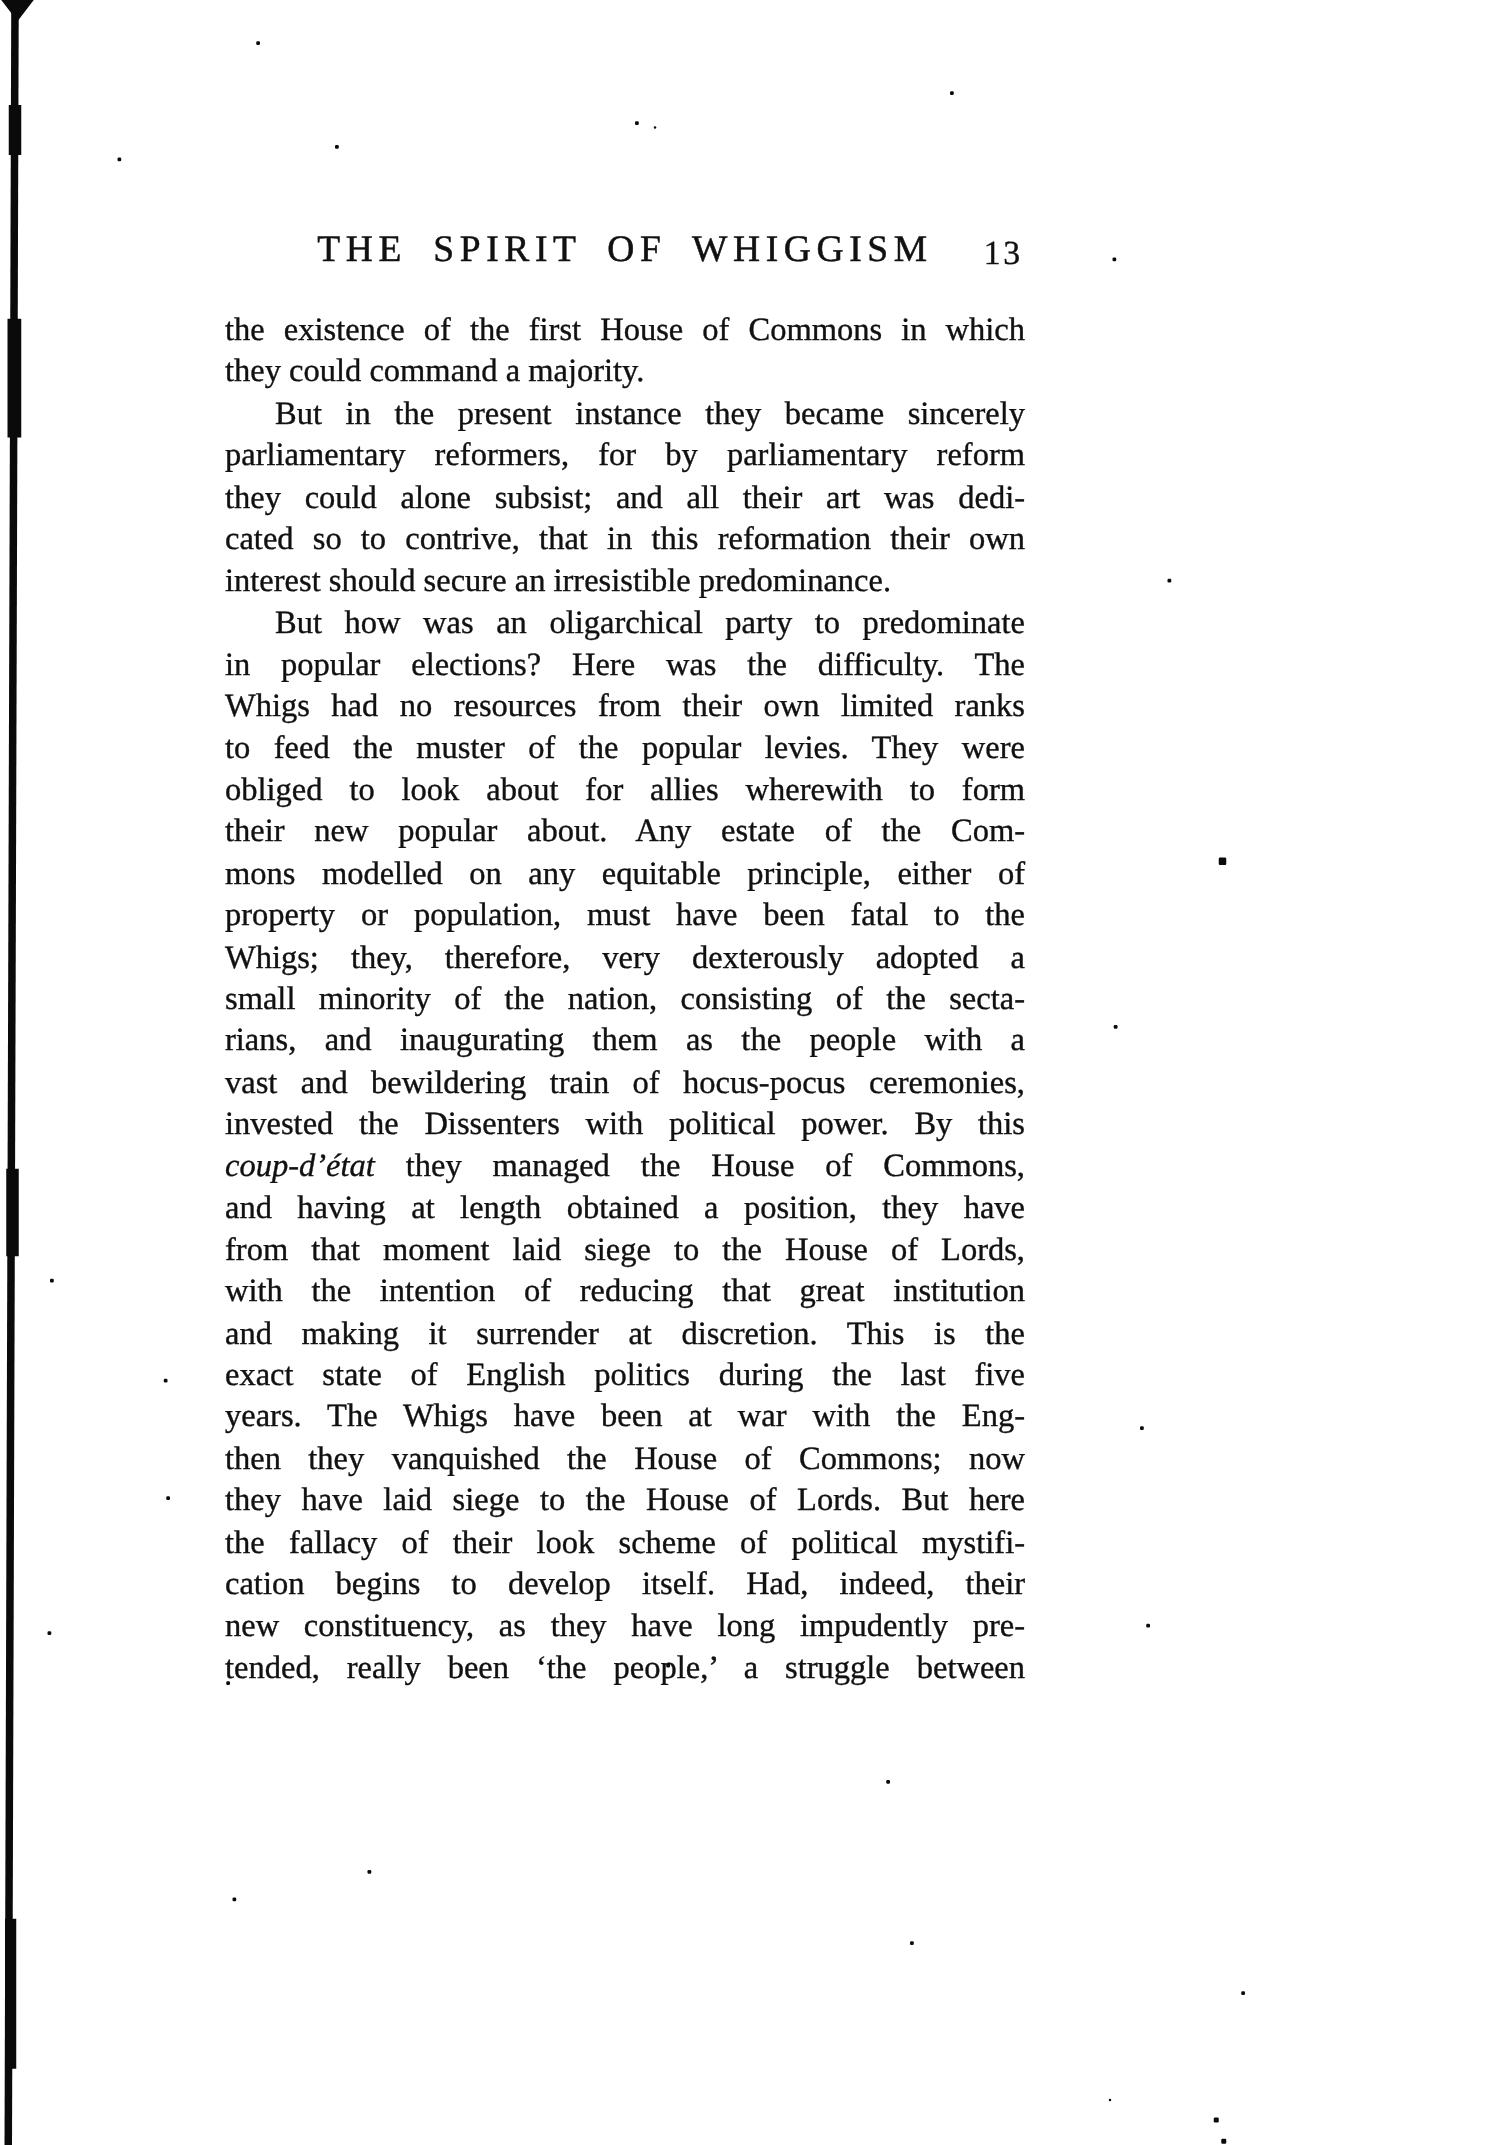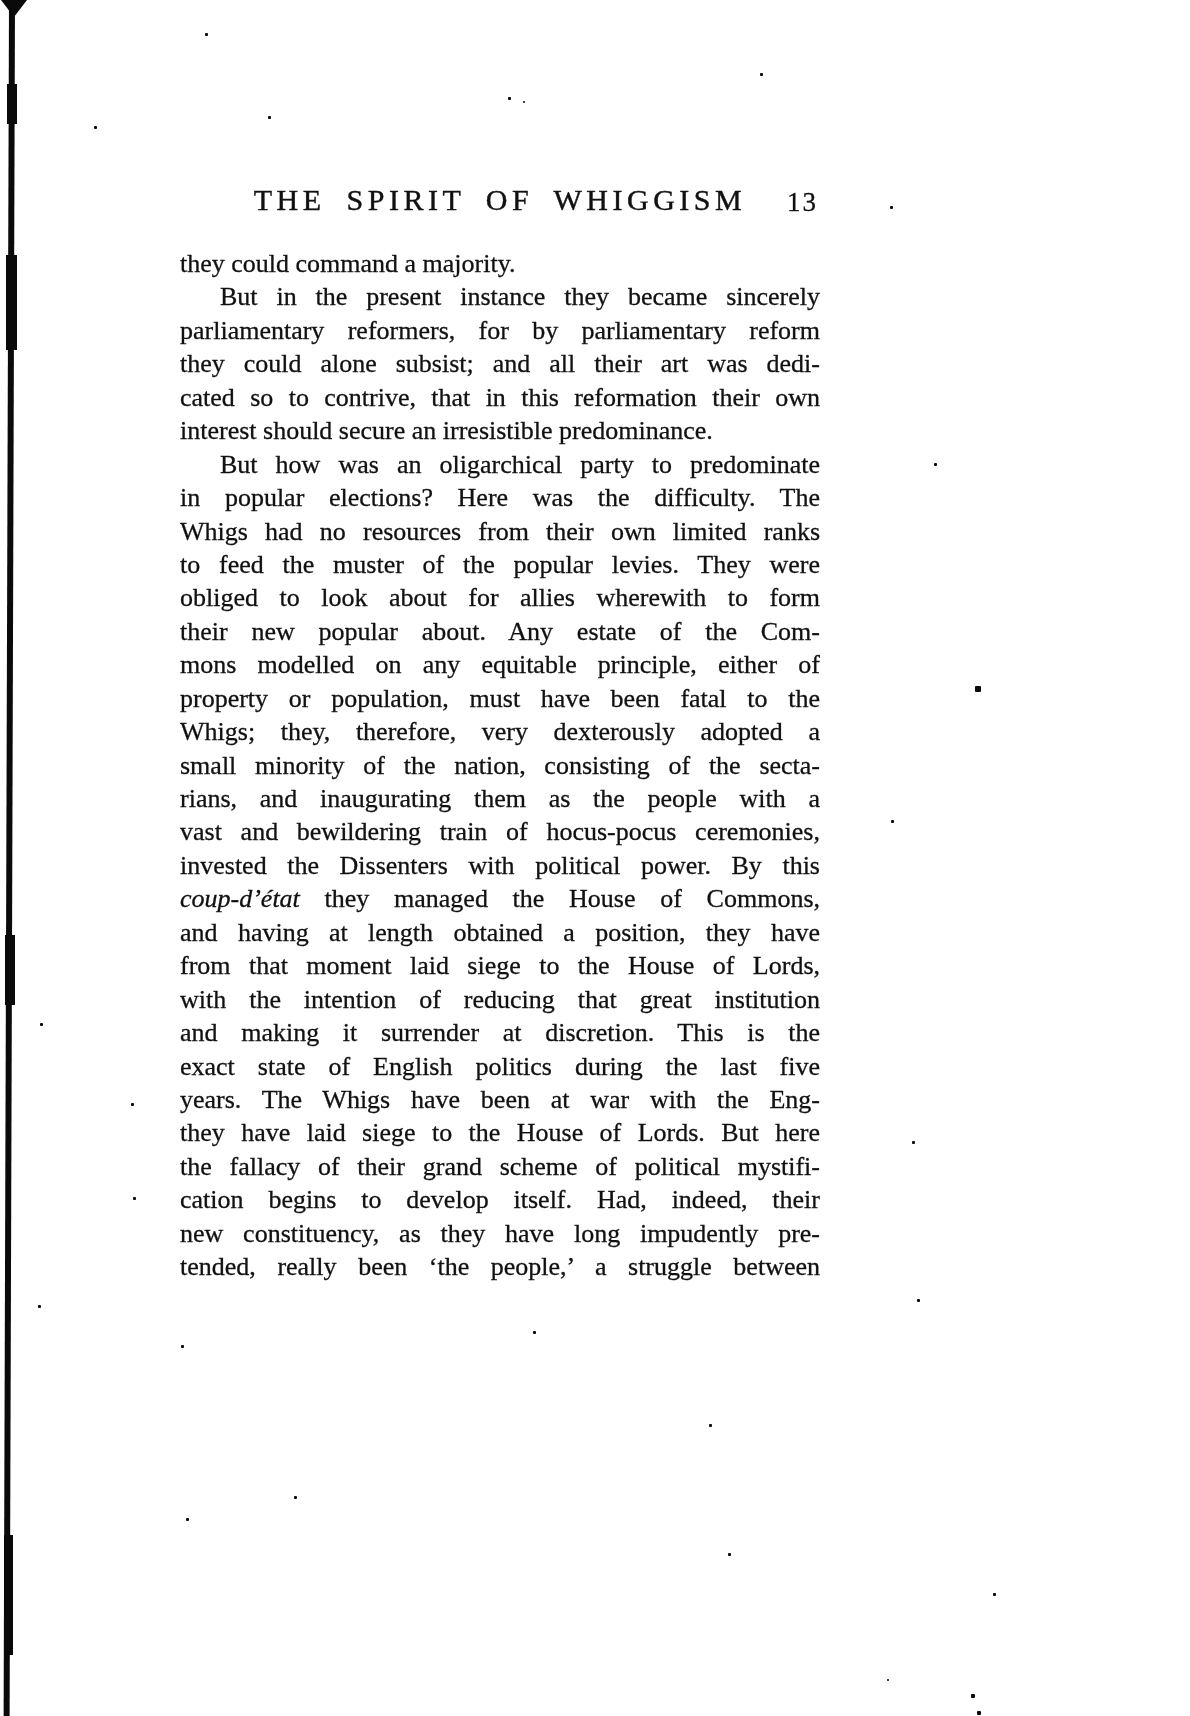--- a/index.html
+++ b/index.html
@@ -58,20 +58,21 @@
   <div class="spine-patch" style="left:6px;top:255px;width:11px;height:95px;"></div>
   <div class="spine-patch" style="left:5px;top:935px;width:10px;height:70px;"></div>
   <div class="spine-patch" style="left:4px;top:1535px;width:9px;height:120px;"></div>
 
   <header class="header">
     <span class="running-title">THE SPIRIT OF WHIGGISM</span>
     <span class="page-number">13</span>
   </header>
 
   <main class="body-text">
+      <div class="line"><span>the existence of the first House of Commons in which</span></div>
       <div class="line pend"><span>they could command a majority.</span></div>
       <div class="line indent"><span>But in the present instance they became sincerely</span></div>
       <div class="line"><span>parliamentary reformers, for by parliamentary reform</span></div>
       <div class="line"><span>they could alone subsist; and all their art was dedi-</span></div>
       <div class="line"><span>cated so to contrive, that in this reformation their own</span></div>
       <div class="line pend"><span>interest should secure an irresistible predominance.</span></div>
       <div class="line indent"><span>But how was an oligarchical party to predominate</span></div>
       <div class="line"><span>in popular elections?  Here was the difficulty.  The</span></div>
       <div class="line"><span>Whigs had no resources from their own limited ranks</span></div>
       <div class="line"><span>to feed the muster of the popular levies.  They were</span></div>
@@ -84,22 +85,23 @@
       <div class="line"><span>rians, and inaugurating them as the people with a</span></div>
       <div class="line"><span>vast and bewildering train of hocus-pocus ceremonies,</span></div>
       <div class="line"><span>invested the Dissenters with political power.  By this</span></div>
       <div class="line"><span class="it">coup-d’état</span><span> they managed the House of Commons,</span></div>
       <div class="line"><span>and having at length obtained a position, they have</span></div>
       <div class="line"><span>from that moment laid siege to the House of Lords,</span></div>
       <div class="line"><span>with the intention of reducing that great institution</span></div>
       <div class="line"><span>and making it surrender at discretion.  This is the</span></div>
       <div class="line"><span>exact state of English politics during the last five</span></div>
       <div class="line"><span>years.  The Whigs have been at war with the Eng-</span></div>
+      <div class="line"><span>then they vanquished the House of Commons; now</span></div>
       <div class="line"><span>they have laid siege to the House of Lords.  But here</span></div>
-      <div class="line"><span>the fallacy of their grand scheme of political mystifi-</span></div>
+      <div class="line"><span>the fallacy of their look scheme of political mystifi-</span></div>
       <div class="line"><span>cation begins to develop itself.  Had, indeed, their</span></div>
       <div class="line"><span>new constituency, as they have long impudently pre-</span></div>
       <div class="line"><span>tended, really been ‘the people,’ a struggle between</span></div>
     </main>
 
   <div id="specks">
       <div class="speck" style="left: 205px; top: 33px; width: 3px; height: 3px;"></div>
       <div class="speck" style="left: 94px; top: 126px; width: 3px; height: 3px;"></div>
       <div class="speck" style="left: 268px; top: 116px; width: 3px; height: 3px;"></div>
       <div class="speck" style="left: 508px; top: 97px; width: 3px; height: 3px;"></div>

